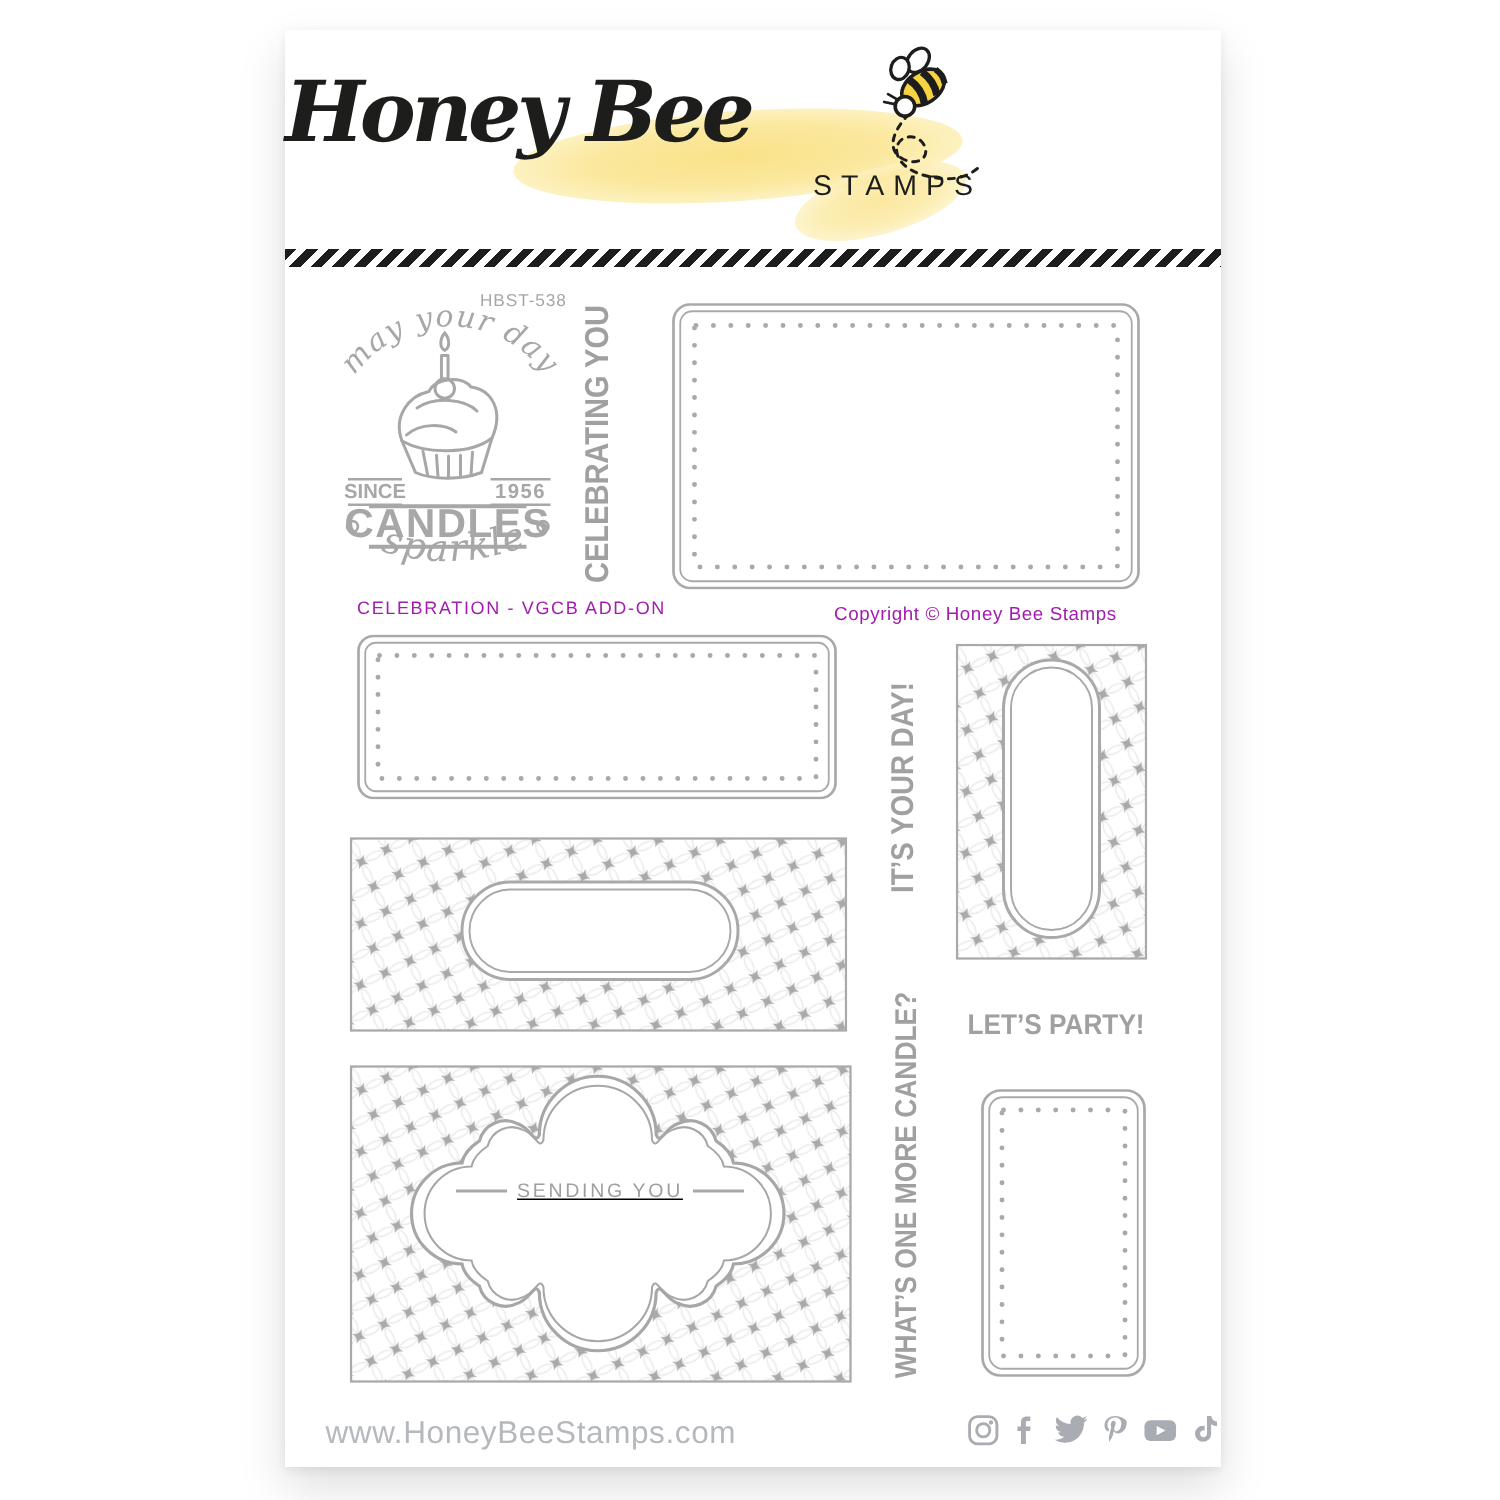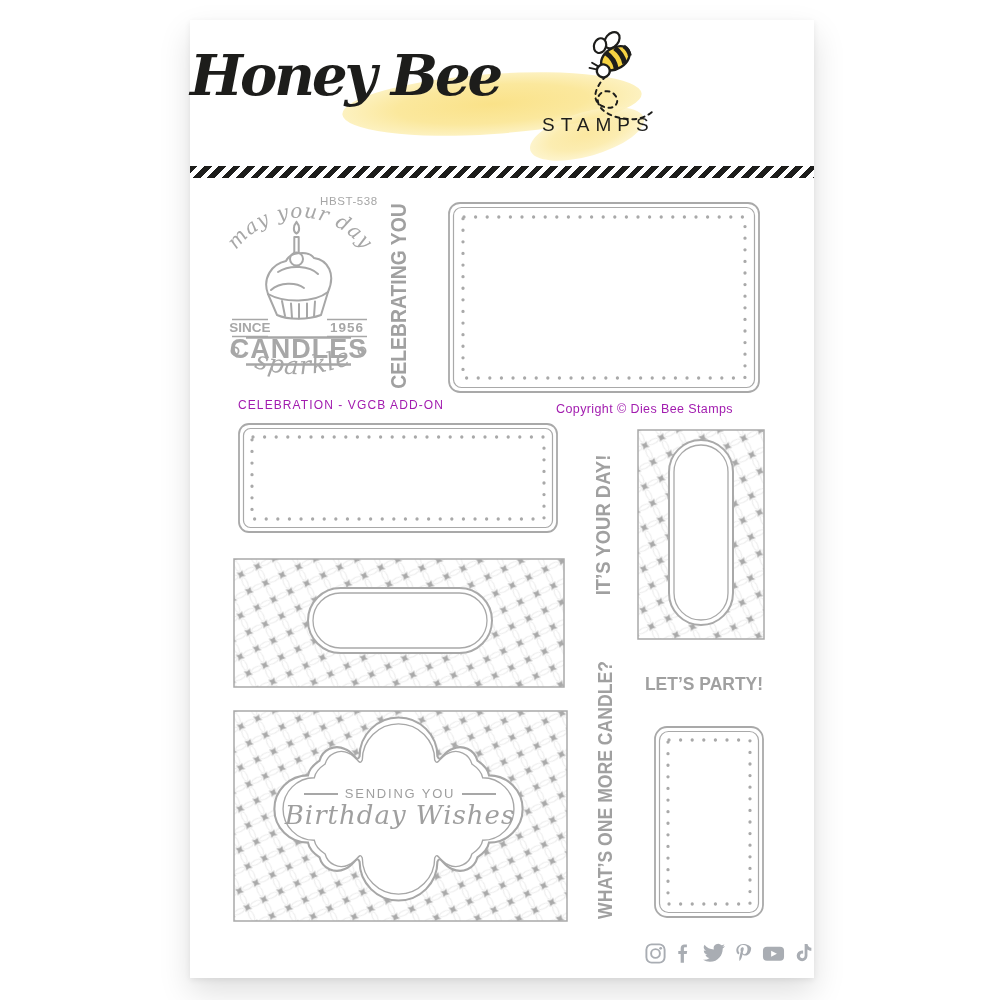--- a/index.html
+++ b/index.html
@@ -19,21 +19,21 @@
   .tagline .andword{font-family:"DejaVu Serif",serif;font-style:italic;font-size:16px;color:#8e8e8e;}
   .stripe{position:absolute;left:0;top:146px;width:624px;height:12px;
         background:repeating-linear-gradient(135deg,#1d1d1b 0 5.4px,#ffffff 5.4px 10.2px);}
   .code{position:absolute;left:130px;top:175px;font-size:11.5px;letter-spacing:.6px;color:#a6a6a6;
         font-family:"Liberation Sans",sans-serif;}
   .caption{position:absolute;font-size:12px;letter-spacing:1.1px;color:#a21caf;font-family:"Liberation Sans",sans-serif;}
   .vtext{position:absolute;display:flex;align-items:center;justify-content:center;
         font-family:"Liberation Sans",sans-serif;font-weight:bold;color:#a0a0a0;white-space:nowrap;}
   .htext{position:absolute;font-family:"Liberation Sans",sans-serif;font-weight:bold;color:#a0a0a0;
         text-align:center;white-space:nowrap;}
-  .sendrow{position:absolute;left:105px;top:766px;width:210px;display:flex;align-items:center;justify-content:center;gap:7px;}
+  .sendrow{position:absolute;left:105px;top:766px;width:210px;display:flex;align-items:center;justify-content:center;gap:7px;text-decoration:underline;}
   .sendrow .dash{height:2px;width:34px;background:#a7a7a7;}
   .sendrow .sy{font-family:"Liberation Sans",sans-serif;font-size:13px;letter-spacing:1.8px;color:#9f9f9f;}
   .bwish{position:absolute;left:60px;top:780px;width:300px;text-align:center;
         font-family:"DejaVu Serif",serif;font-style:italic;font-size:26px;color:#9f9f9f;letter-spacing:1px;}
   .url{position:absolute;left:27px;top:924px;font-size:21px;letter-spacing:.4px;color:#b5b8bd;
         font-family:"Liberation Sans",sans-serif;}
   .social{position:absolute;left:454px;top:921px;display:flex;gap:6px;align-items:center;}
   .social svg{display:block;}
 </style>
 </head>
@@ -122,21 +122,21 @@
 
     <div class="vtext" style="left:112px;top:262px;width:193px;height:28px;font-size:22px;transform:rotate(-90deg) scaleX(.88);">CELEBRATING YOU</div>
 
     <svg class="abs" style="left:258px;top:182px;" width="312" height="191" viewBox="0 0 312 191">
       <rect x="1" y="1" width="310" height="189" rx="11" fill="#fff" stroke="#a9a9a9" stroke-width="1.8"></rect>
       <rect x="5.5" y="5.5" width="301" height="180" rx="8" fill="none" stroke="#a9a9a9" stroke-width="1.2"></rect>
       <rect x="15" y="15" width="282" height="161" rx="1" fill="none" stroke="#a9a9a9" stroke-width="3.3" stroke-dasharray="0 11.6" stroke-linecap="round"></rect>
     </svg>
 
     <div class="caption" style="left:48px;top:378px;">CELEBRATION - VGCB ADD-ON</div>
-    <div class="caption" style="left:366px;top:382px;letter-spacing:.4px;font-size:12.5px;">Copyright © Dies Bee Stamps</div>
+    <div class="caption" style="left:366px;top:382px;letter-spacing:.4px;font-size:12.5px;">Copyright © Honey Bee Stamps</div>
 
     <svg class="abs" style="left:48px;top:403px;" width="320" height="110" viewBox="0 0 320 110">
       <rect x="1" y="1" width="318" height="108" rx="10" fill="#fff" stroke="#a9a9a9" stroke-width="1.8"></rect>
       <rect x="5.5" y="5.5" width="309" height="99" rx="7" fill="none" stroke="#a9a9a9" stroke-width="1.2"></rect>
       <rect x="14" y="14" width="292" height="82" rx="1" fill="none" stroke="#a9a9a9" stroke-width="3.3" stroke-dasharray="0 11.6" stroke-linecap="round"></rect>
     </svg>
 
     <div class="vtext" style="left:332px;top:491px;width:161px;height:28px;font-size:21px;transform:rotate(-90deg) scaleX(.88);">IT’S YOUR DAY!</div>
 
     <svg class="abs" style="left:447px;top:409px;" width="128" height="211" viewBox="0 0 128 211">
@@ -163,28 +163,28 @@
         <path id="labelpath" d="M 88,46 A 37 37 0 0 1 162,46 C 165,53 167,42 176,39 A 17 17 0 0 1 200,50 C 206,54 210,58 211,64 A 32 32 0 0 1 211,128 C 210,134 206,138 200,142 A 17 17 0 0 1 176,153 C 167,150 165,139 162,146 A 37 37 0 0 1 88,146 C 85,139 83,150 74,153 A 17 17 0 0 1 50,142 C 44,138 40,134 39,128 A 32 32 0 0 1 39,64 C 40,58 44,54 50,50 A 17 17 0 0 1 74,39 C 83,42 85,53 88,46 Z"></path>
       </defs>
       <use href="#labelpath" fill="#ffffff" stroke="#a7a7a7" stroke-width="2"></use>
       <use href="#labelpath" fill="none" stroke="#a7a7a7" stroke-width="1.4" transform="translate(8.75,6.72) scale(0.93)"></use>
     </svg>
     <div class="sendrow">
       <span class="dash"></span>
       <span class="sy">SENDING YOU</span>
       <span class="dash"></span>
     </div>
-    <div class="bwish">Birthday Wishes</div>
 
     <svg class="abs" style="left:464px;top:706px;" width="110" height="192" viewBox="0 0 110 192">
       <rect x="1" y="1" width="108" height="190" rx="12" fill="#fff" stroke="#a9a9a9" stroke-width="1.8"></rect>
       <rect x="5.5" y="5.5" width="99" height="181" rx="9" fill="none" stroke="#a9a9a9" stroke-width="1.2"></rect>
       <rect x="14" y="14" width="82" height="164" rx="1" fill="none" stroke="#a9a9a9" stroke-width="3.3" stroke-dasharray="0 11.6" stroke-linecap="round"></rect>
     </svg>
 
+    <div class="url">www.HoneyBeeStamps.com</div>
     <div class="social">
       <svg width="23" height="23" viewBox="0 0 24 24">
         <rect x="2.5" y="2.5" width="19" height="19" rx="5.5" fill="none" stroke="#a9adb3" stroke-width="2"></rect>
         <circle cx="12" cy="12" r="4.6" fill="none" stroke="#a9adb3" stroke-width="2"></circle>
         <circle cx="17.4" cy="6.6" r="1.5" fill="#a9adb3"></circle>
       </svg>
       <svg width="23" height="23" viewBox="0 0 24 24">
         <path fill="#a9adb3" d="M14.5 2.5h-2.6c-2.3 0-3.9 1.5-3.9 4v2.9H5.5v3.2H8v9h3.4v-9h2.9l.5-3.2h-3.4V6.8c0-.9.3-1.3 1.3-1.3h1.8z"></path>
       </svg>
       <svg width="24" height="24" viewBox="0 0 24 24">

